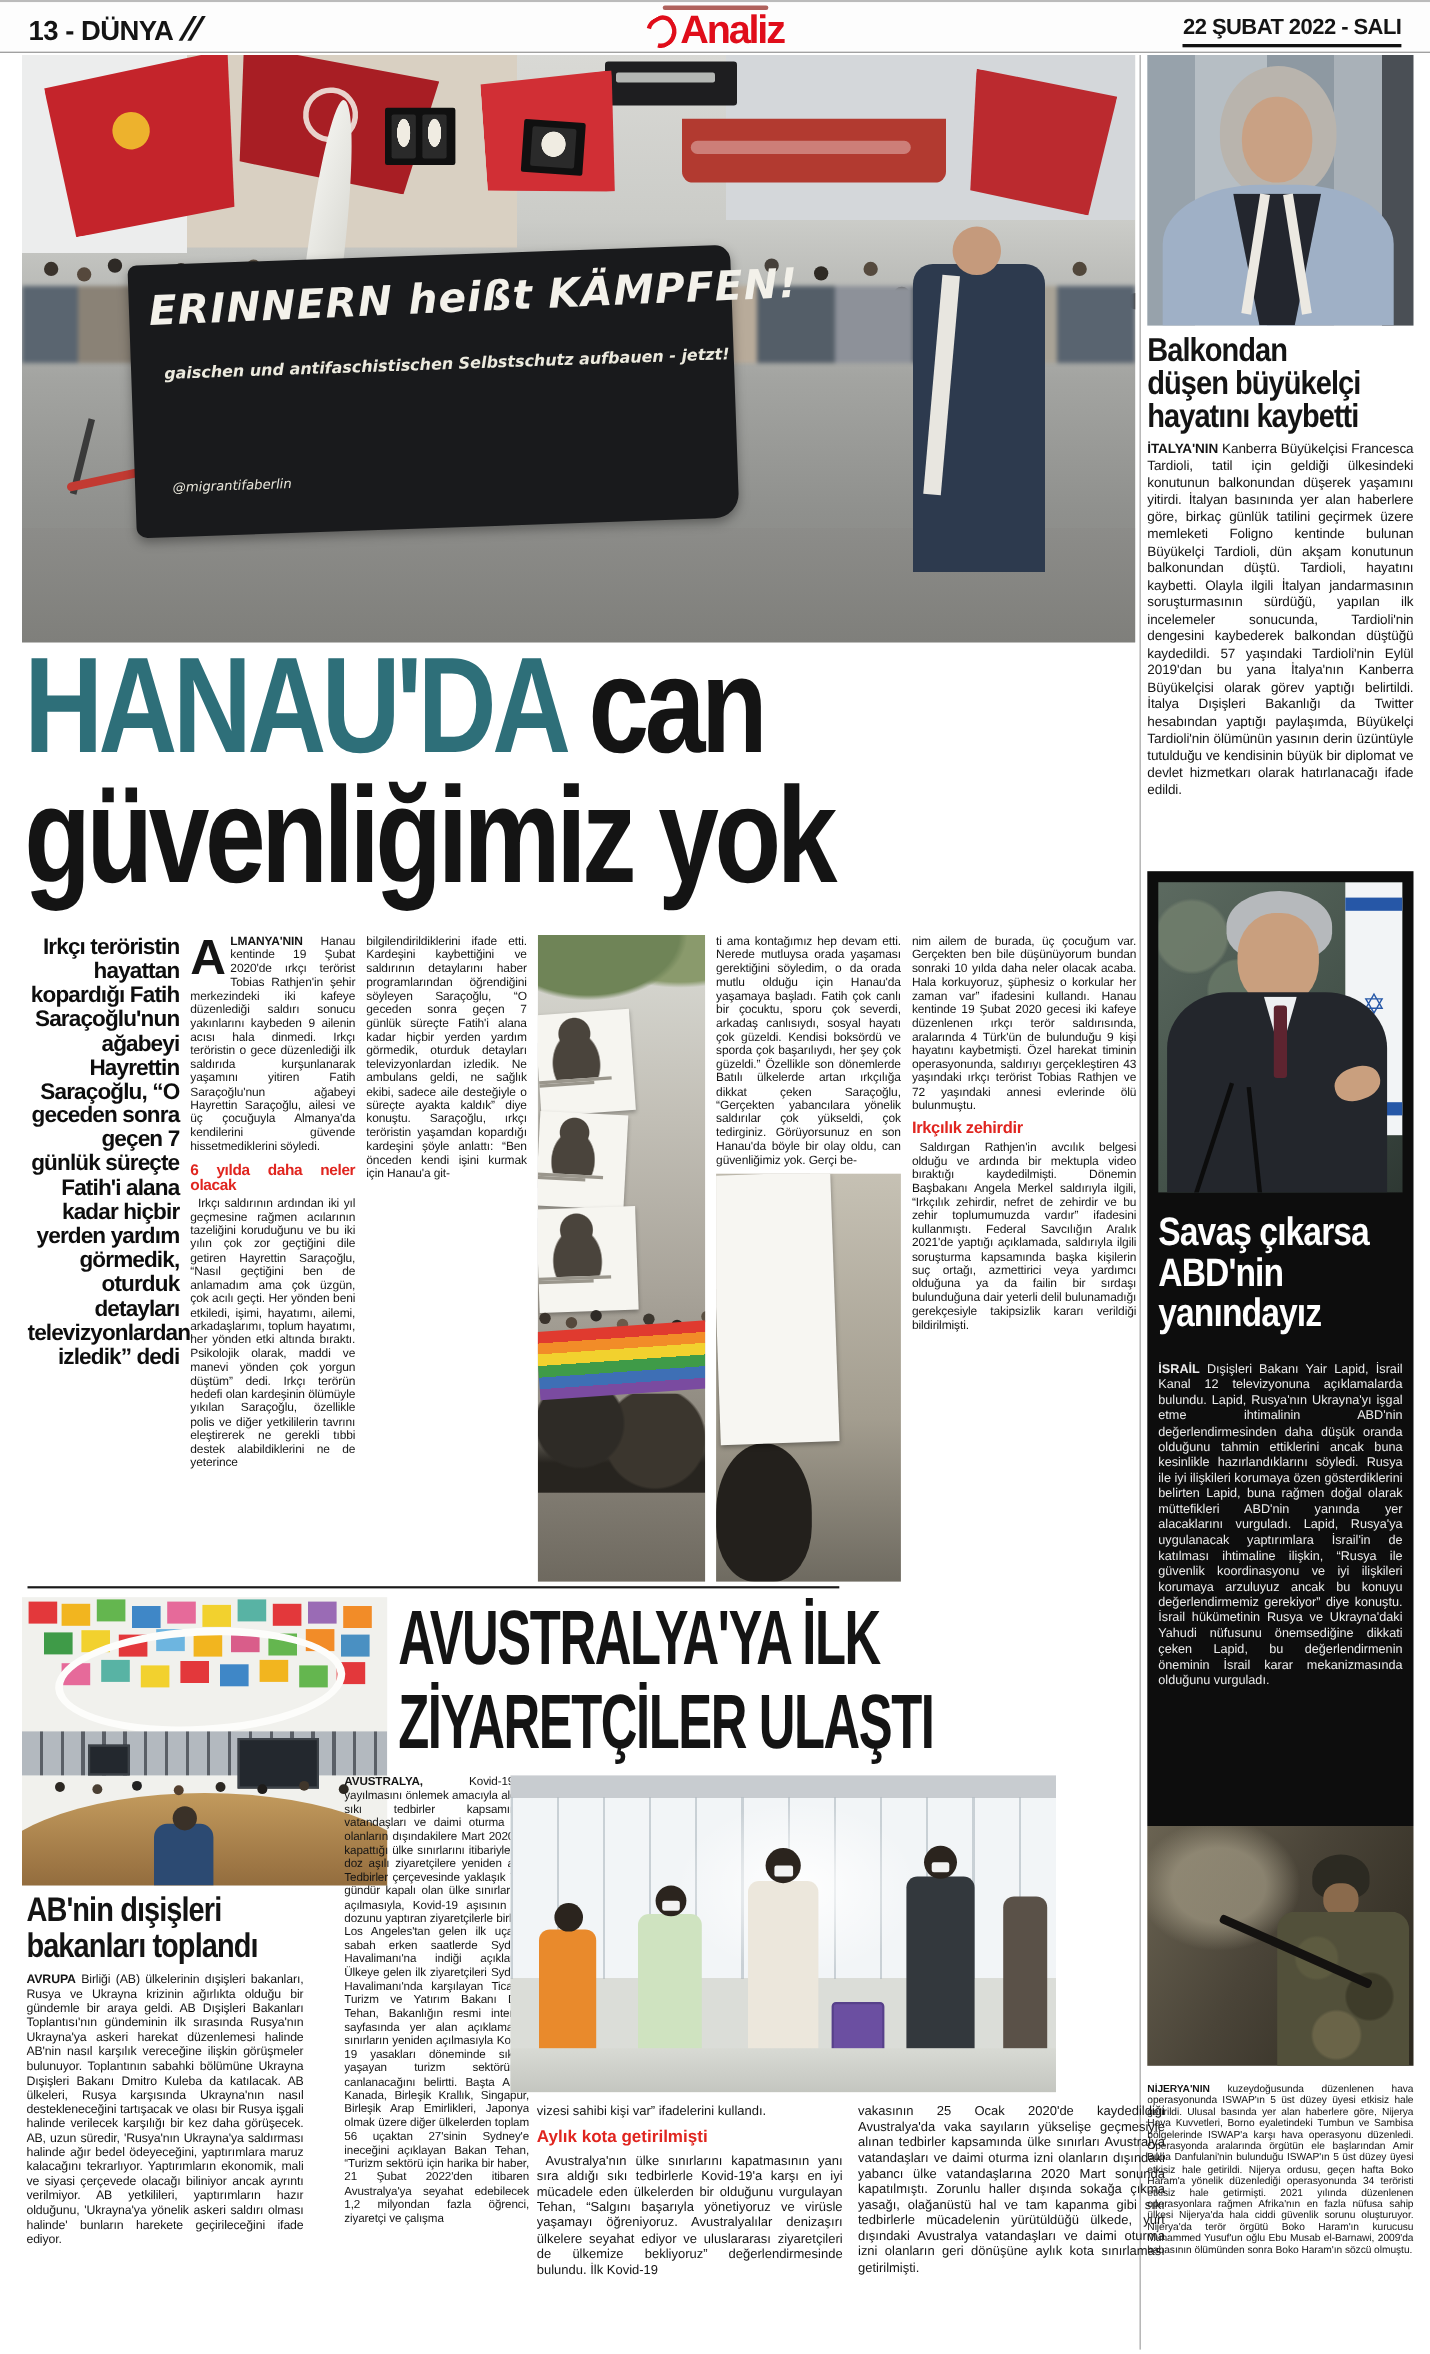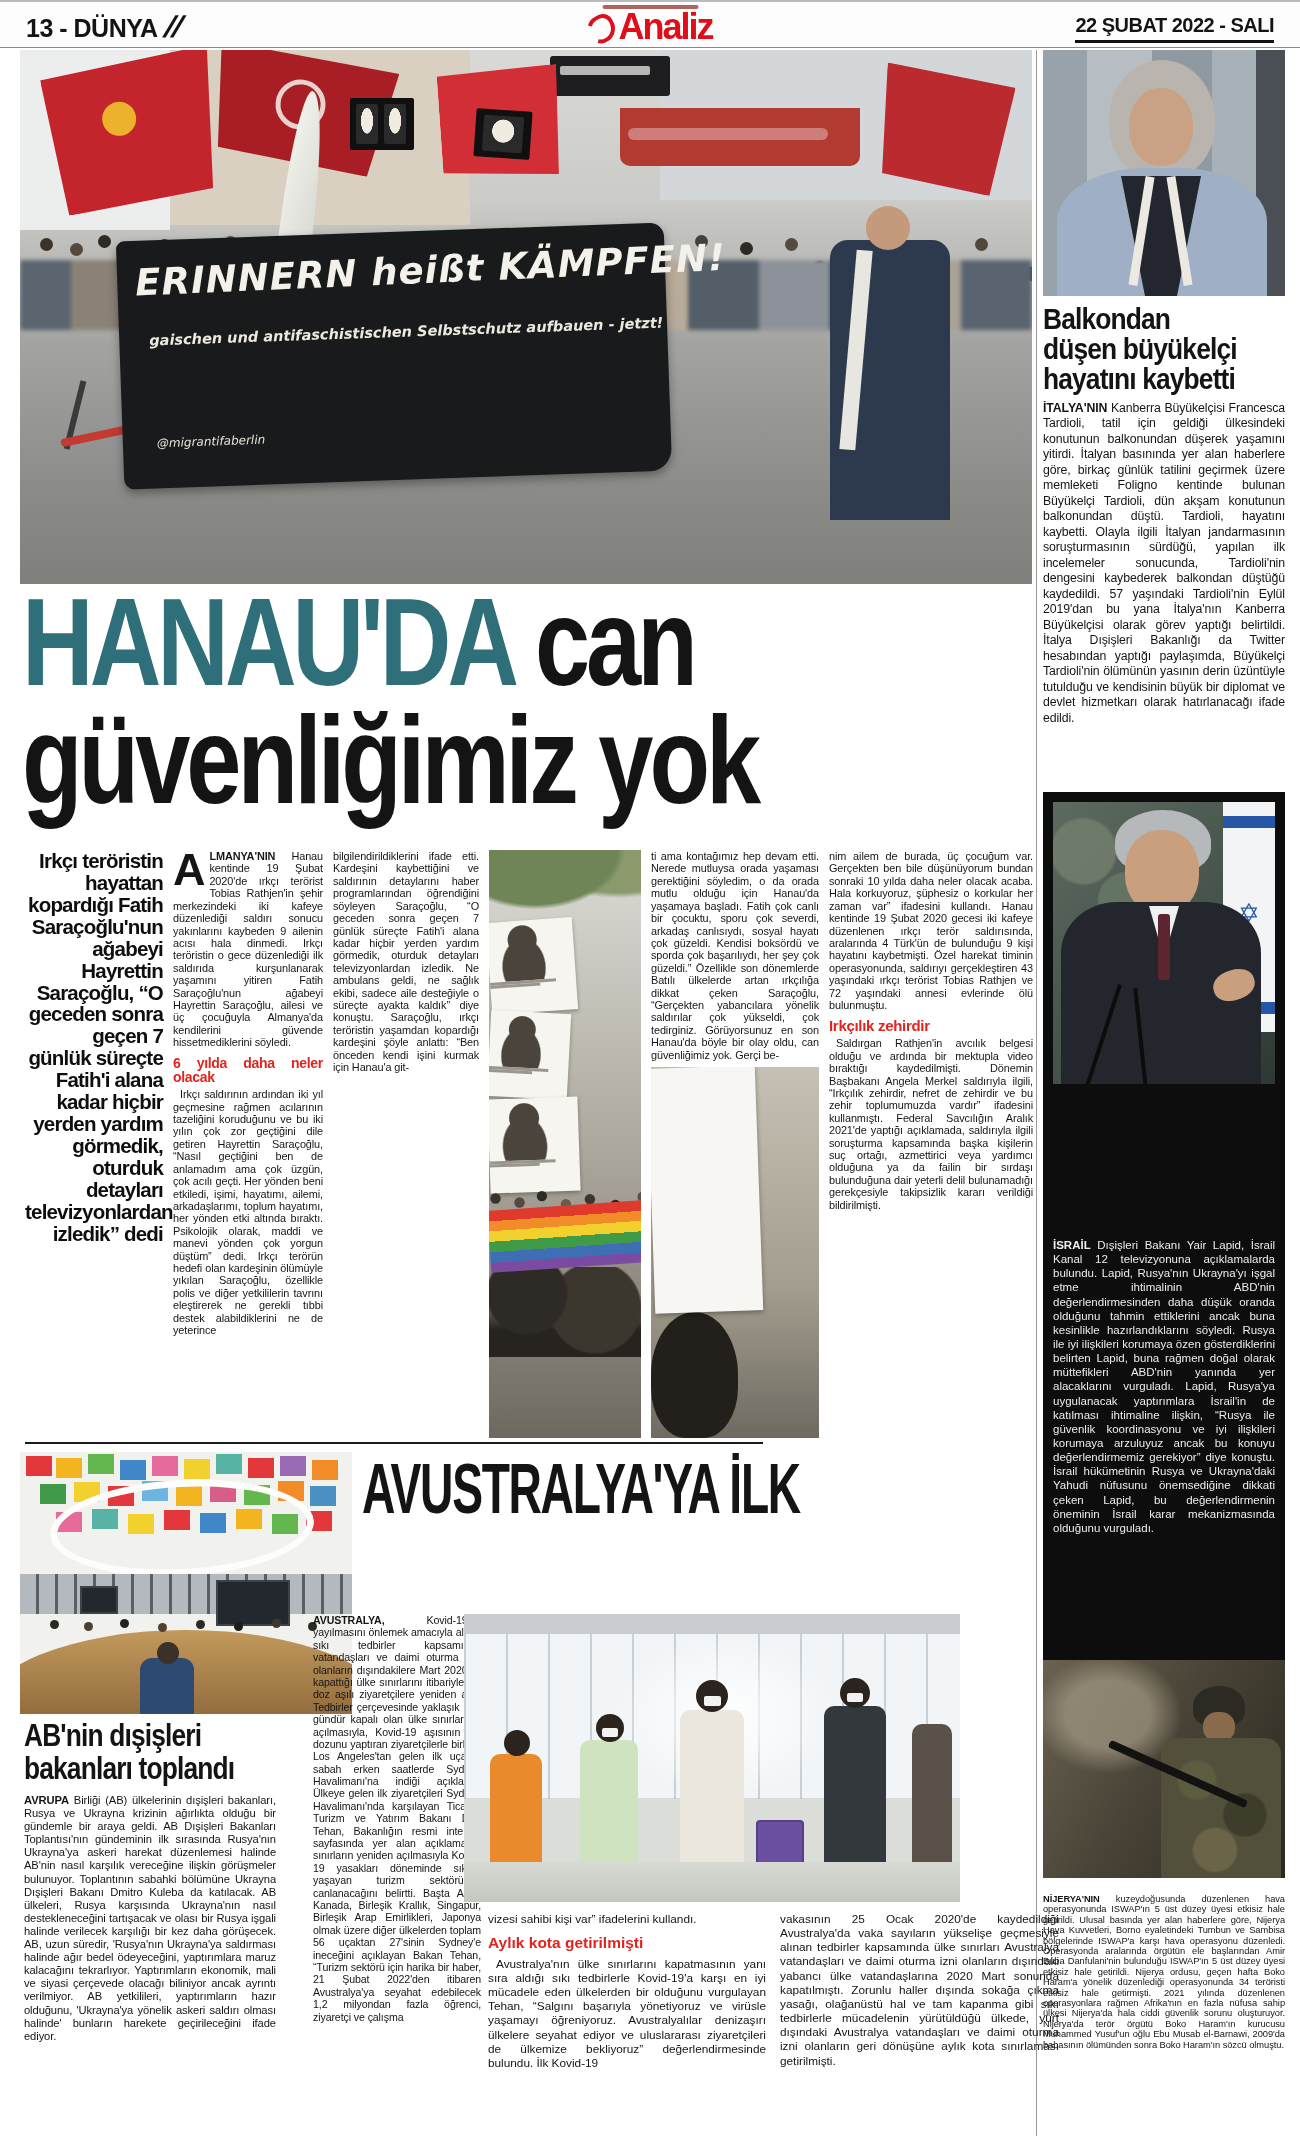--- a/index.html
+++ b/index.html
@@ -291,20 +291,21 @@
   </div>
   <div class="abh">
     <span class="cnd" style="transform:scaleX(.85);">AB'nin dışişleri</span><br>
     <span class="cnd" style="transform:scaleX(.85);">bakanları toplandı</span>
   </div>
   <div class="abbody">
     <b>AVRUPA</b> <span>Birliği (AB) ülkelerinin dışişleri bakanları, Rusya ve Ukrayna krizinin ağırlıkta olduğu bir gündemle bir araya geldi. AB Dışişleri Bakanları Toplantısı'nın gündeminin ilk sırasında Rusya'nın Ukrayna'ya askeri harekat düzenlemesi halinde AB'nin nasıl karşılık vereceğine ilişkin görüşmeler bulunuyor. Toplantının sabahki bölümüne Ukrayna Dışişleri Bakanı Dmitro Kuleba da katılacak. AB ülkeleri, Rusya karşısında Ukrayna'nın nasıl destekleneceğini tartışacak ve olası bir Rusya işgali halinde verilecek karşılığı bir kez daha görüşecek. AB, uzun süredir, 'Rusya'nın Ukrayna'ya saldırması halinde ağır bedel ödeyeceğini, yaptırımlara maruz kalacağını tekrarlıyor. Yaptırımların ekonomik, mali ve siyasi çerçevede olacağı biliniyor ancak ayrıntı verilmiyor. AB yetkilileri, yaptırımların hazır olduğunu, 'Ukrayna'ya yönelik askeri saldırı olması halinde' bunların harekete geçirileceğini ifade ediyor.</span>
   </div>
 
   <div class="aush" style="top:1452px;"><span class="cnd" style="transform:scaleX(.66);">AVUSTRALYA'YA İLK</span></div>
+  <div class="aush" style="top:1528px;"><span class="cnd" style="transform:scaleX(.66);">ZİYARETÇİLER ULAŞTI</span></div>
 
   <div class="abs auscol" style="left:285px;top:1612px;width:168px;height:523px;overflow:hidden;margin-left:28px;">
     <b>AVUSTRALYA,</b> <span>Kovid-19'un yayılmasını önlemek amacıyla aldığı sıkı tedbirler kapsamında vatandaşları ve daimi oturma izni olanların dışındakilere Mart 2020'de kapattığı ülke sınırlarını itibariyle çift doz aşılı ziyaretçilere yeniden açtı. Tedbirler çerçevesinde yaklaşık 700 gündür kapalı olan ülke sınırlarının açılmasıyla, Kovid-19 aşısının çift dozunu yaptıran ziyaretçilerle birlikte Los Angeles'tan gelen ilk uçağın sabah erken saatlerde Sydney Havalimanı'na indiği açıklandı. Ülkeye gelen ilk ziyaretçileri Sydney Havalimanı'nda karşılayan Ticaret, Turizm ve Yatırım Bakanı Dan Tehan, Bakanlığın resmi internet sayfasında yer alan açıklamada, sınırların yeniden açılmasıyla Kovid-19 yasakları döneminde sıkıntı yaşayan turizm sektörünün canlanacağını belirtti. Başta ABD, Kanada, Birleşik Krallık, Singapur, Birleşik Arap Emirlikleri, Japonya olmak üzere diğer ülkelerden toplam 56 uçaktan 27'sinin Sydney'e ineceğini açıklayan Bakan Tehan, “Turizm sektörü için harika bir haber, 21 Şubat 2022'den itibaren Avustralya'ya seyahat edebilecek 1,2 milyondan fazla öğrenci, ziyaretçi ve çalışma</span>
   </div>
 
   <div class="ph airp">
     <div class="mull"></div>
     <div class="glare"></div>
     <div class="person" style="left:26px;top:140px;width:52px;height:130px;background:#e98a2c;"></div>
     <div class="hd" style="left:40px;top:116px;width:26px;height:26px;"></div>
@@ -359,20 +360,25 @@
       </div>
       <div class="lhair"></div>
       <div class="lface"></div>
       <div class="lsuit"></div>
       <div class="lshirt"></div>
       <div class="ltie"></div>
       <div class="lhand"></div>
       <div class="mic" style="left:48px;top:180px;transform:rotate(18deg);"></div>
       <div class="mic" style="left:86px;top:186px;transform:rotate(-6deg);"></div>
     </div>
+    <div class="bbh" style="position:absolute;top:300px;left:0;">
+      <span class="cnd" style="transform:scaleX(.85);">Savaş çıkarsa</span><br>
+      <span class="cnd" style="transform:scaleX(.85);">ABD'nin</span><br>
+      <span class="cnd" style="transform:scaleX(.85);">yanındayız</span>
+    </div>
     <div class="bbbody" style="position:absolute;top:438px;left:0;height:418px;overflow:hidden;">
       <b>İSRAİL</b> <span>Dışişleri Bakanı Yair Lapid, İsrail Kanal 12 televizyonuna açıklamalarda bulundu. Lapid, Rusya'nın Ukrayna'yı işgal etme ihtimalinin ABD'nin değerlendirmesinden daha düşük oranda olduğunu tahmin ettiklerini ancak buna kesinlikle hazırlandıklarını söyledi. Rusya ile iyi ilişkileri korumaya özen gösterdiklerini belirten Lapid, buna rağmen doğal olarak müttefikleri ABD'nin yanında yer alacaklarını vurguladı. Lapid, Rusya'ya uygulanacak yaptırımlara İsrail'in de katılması ihtimaline ilişkin, “Rusya ile güvenlik koordinasyonu ve iyi ilişkileri korumaya arzuluyuz ancak bu konuyu değerlendirmemiz gerekiyor” diye konuştu. İsrail hükümetinin Rusya ve Ukrayna'daki Yahudi nüfusunu önemsediğine dikkati çeken Lapid, bu değerlendirmenin öneminin İsrail karar mekanizmasında olduğunu vurguladı.</span>
     </div>
   </div>
 
   <div class="ph warp">
     <div class="smoke"></div>
     <div class="helm"></div>
     <div class="sface"></div>
     <div class="sbody"></div>

